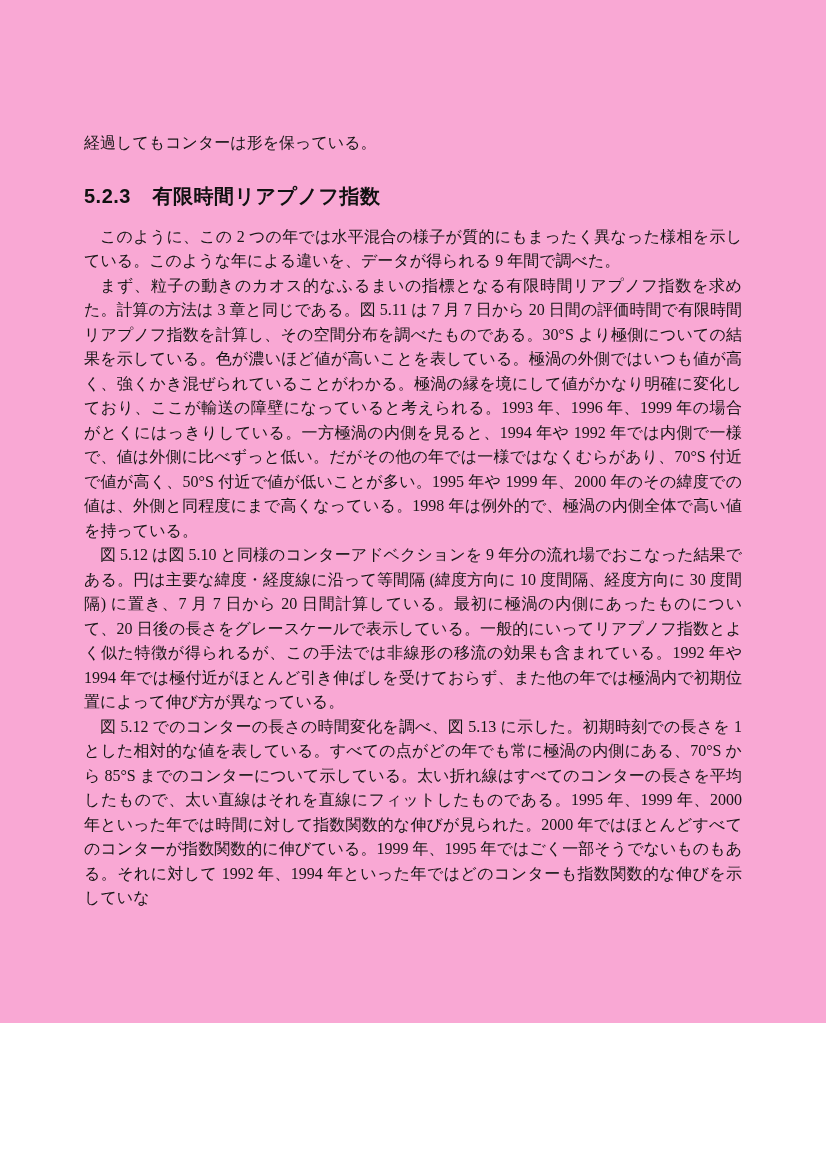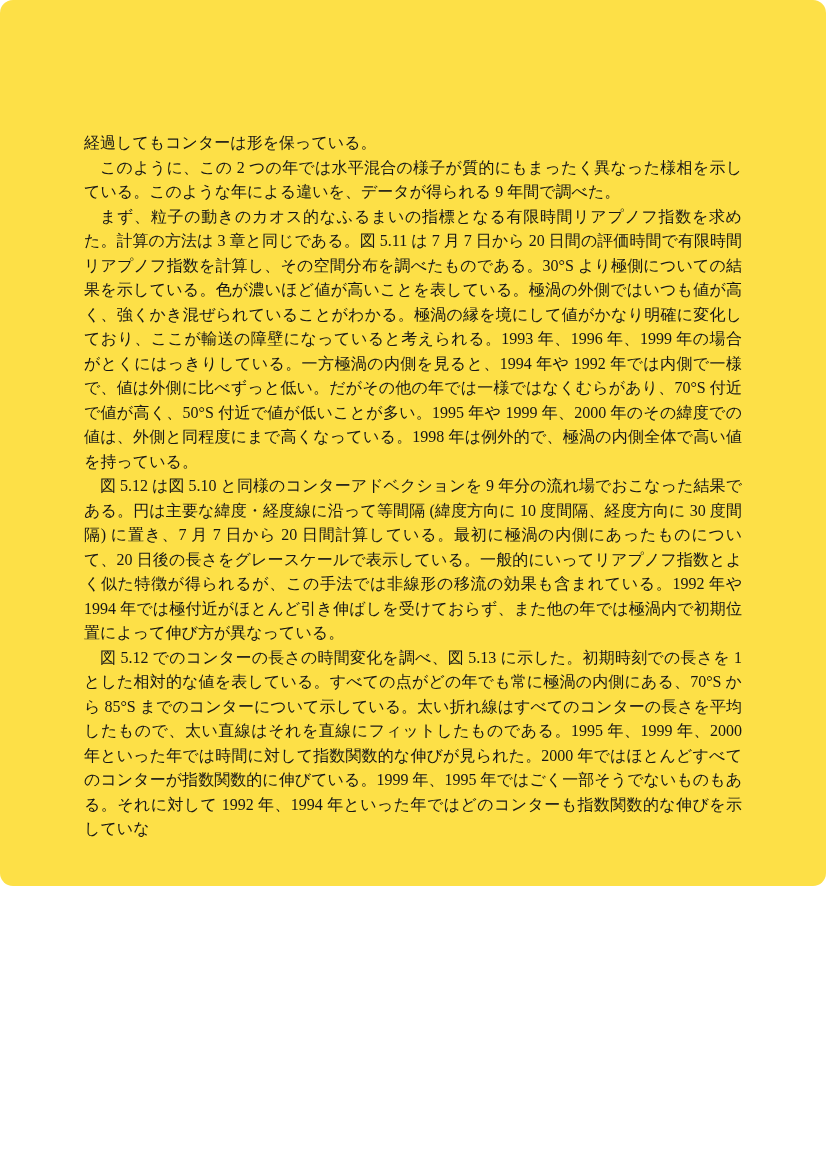--- a/index.html
+++ b/index.html
@@ -12,24 +12,23 @@
     height: 1169px;
     position: relative;
     font-family: "Liberation Serif", "DejaVu Serif", serif;
     color: #161616;
   }
   .page {
     position: absolute;
     left: 0;
     top: 0;
     width: 826px;
-    height: 886px;
-    background: #fde047;
+    height: 1023px;
+    background: #f9a8d4;
     overflow: hidden;
-    border-radius: 13px;
   }
   .content {
     position: absolute;
     left: 84px;
     top: 131px;
     width: 658px;
     font-size: 16px;
     line-height: 24.5px;
     text-align: justify;
     text-justify: inter-ideograph;
@@ -71,20 +70,24 @@
 </style>
 </head>
 <body>
 
 <div class="page">
   <div class="content">
 
     <p class="no-indent">経過してもコンターは形を保っている。</p>
 
 
+    <h2 class="section">
+      <span class="sec-num">5.2.3</span>
+      <span class="sec-title">有限時間リアプノフ指数</span>
+    </h2>
 
     <p>このように、この 2 つの年では水平混合の様子が質的にもまったく異なった様相を示している。このような年による違いを、データが得られる 9 年間で調べた。</p>
 
     <p>まず、粒子の動きのカオス的なふるまいの指標となる有限時間リアプノフ指数を求めた。計算の方法は 3 章と同じである。図 5.11 は 7 月 7 日から 20 日間の評価時間で有限時間リアプノフ指数を計算し、その空間分布を調べたものである。30°S より極側についての結果を示している。色が濃いほど値が高いことを表している。極渦の外側ではいつも値が高く、強くかき混ぜられていることがわかる。極渦の縁を境にして値がかなり明確に変化しており、ここが輸送の障壁になっていると考えられる。1993 年、1996 年、1999 年の場合がとくにはっきりしている。一方極渦の内側を見ると、1994 年や 1992 年では内側で一様で、値は外側に比べずっと低い。だがその他の年では一様ではなくむらがあり、70°S 付近で値が高く、50°S 付近で値が低いことが多い。1995 年や 1999 年、2000 年のその緯度での値は、外側と同程度にまで高くなっている。1998 年は例外的で、極渦の内側全体で高い値を持っている。</p>
 
 
     <p>図 5.12 は図 5.10 と同様のコンターアドベクションを 9 年分の流れ場でおこなった結果である。円は主要な緯度・経度線に沿って等間隔 (緯度方向に 10 度間隔、経度方向に 30 度間隔) に置き、7 月 7 日から 20 日間計算している。最初に極渦の内側にあったものについて、20 日後の長さをグレースケールで表示している。一般的にいってリアプノフ指数とよく似た特徴が得られるが、この手法では非線形の移流の効果も含まれている。1992 年や 1994 年では極付近がほとんど引き伸ばしを受けておらず、また他の年では極渦内で初期位置によって伸び方が異なっている。</p>
 
     <p>図 5.12 でのコンターの長さの時間変化を調べ、図 5.13 に示した。初期時刻での長さを 1 とした相対的な値を表している。すべての点がどの年でも常に極渦の内側にある、70°S から 85°S までのコンターについて示している。太い折れ線はすべてのコンターの長さを平均したもので、太い直線はそれを直線にフィットしたものである。1995 年、1999 年、2000 年といった年では時間に対して指数関数的な伸びが見られた。2000 年ではほとんどすべてのコンターが指数関数的に伸びている。1999 年、1995 年ではごく一部そうでないものもある。それに対して 1992 年、1994 年といった年ではどのコンターも指数関数的な伸びを示していな</p>
 

